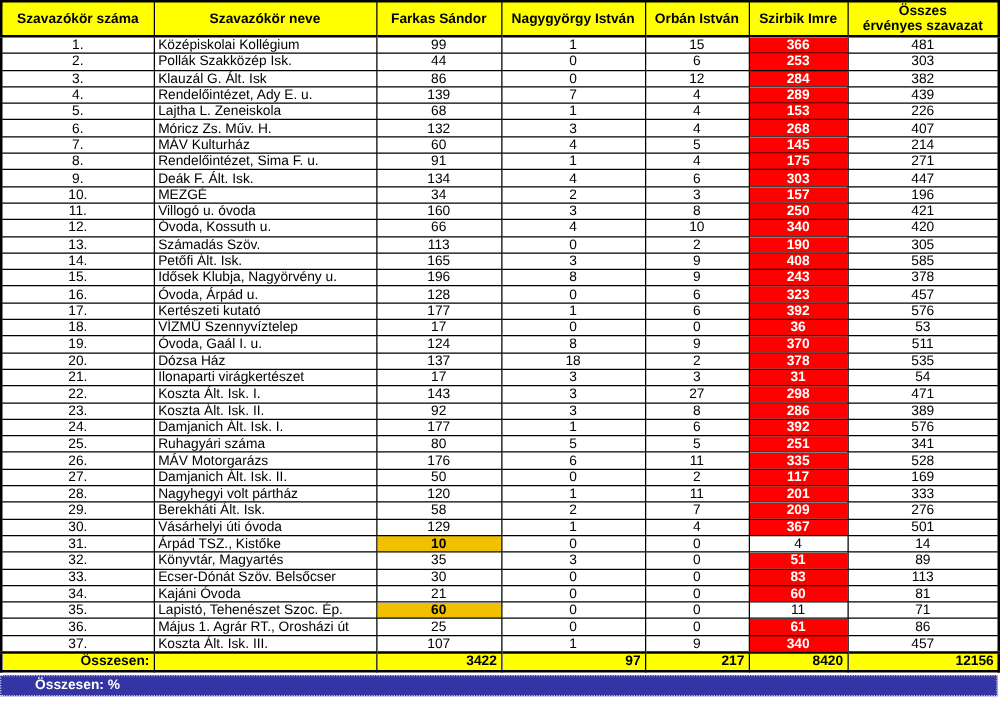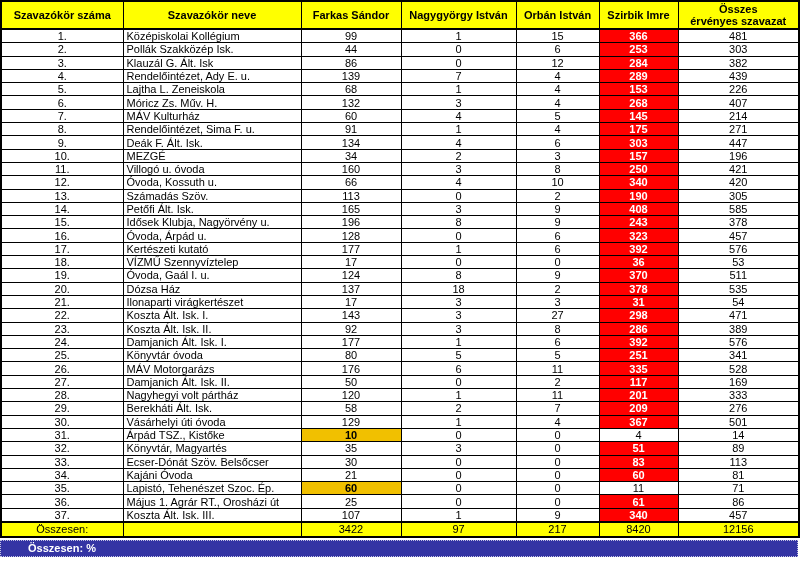--- a/index.html
+++ b/index.html
@@ -49,23 +49,24 @@
   td.red {
     background: var(--winner-red, #ff0000);
     color: #ffffff; font-weight: bold;
   }
   td.gold {
     background: var(--winner-gold, #f1c000);
     color: #000000; font-weight: bold;
   }
   tr.totals td {
     background: var(--header-bg, #ffff00);
-    font-weight: normal;
+    font-weight: bold;
     height: 13px;
     border-top: 2px solid var(--border, #000);
+    text-align: right;
   }
 
   .percent-bar {
     width: 796px;
     margin-top: 2px;
     height: 15px; line-height: 15px;
     background: var(--percent-bg, #3434a4);
     border: 1px dotted #c3c3e2;
     display: flex;
     color: #ffffff; font-weight: bold; font-size: 11px; flex-direction: column;
@@ -318,21 +319,21 @@
           <td class="val">24.</td>
           <td class="name">Damjanich Ált. Isk. I.</td>
           <td class="val">177</td>
           <td class="val">1</td>
           <td class="val">6</td>
           <td class="val red">392</td>
           <td class="val">576</td>
         </tr>
         <tr>
           <td class="val">25.</td>
-          <td class="name">Könyvtár óvoda</td>
+          <td class="name">Ruhagyári száma</td>
           <td class="val">80</td>
           <td class="val">5</td>
           <td class="val">5</td>
           <td class="val red">251</td>
           <td class="val">341</td>
         </tr>
         <tr>
           <td class="val">26.</td>
           <td class="name">MÁV Motorgarázs</td>
           <td class="val">176</td>

